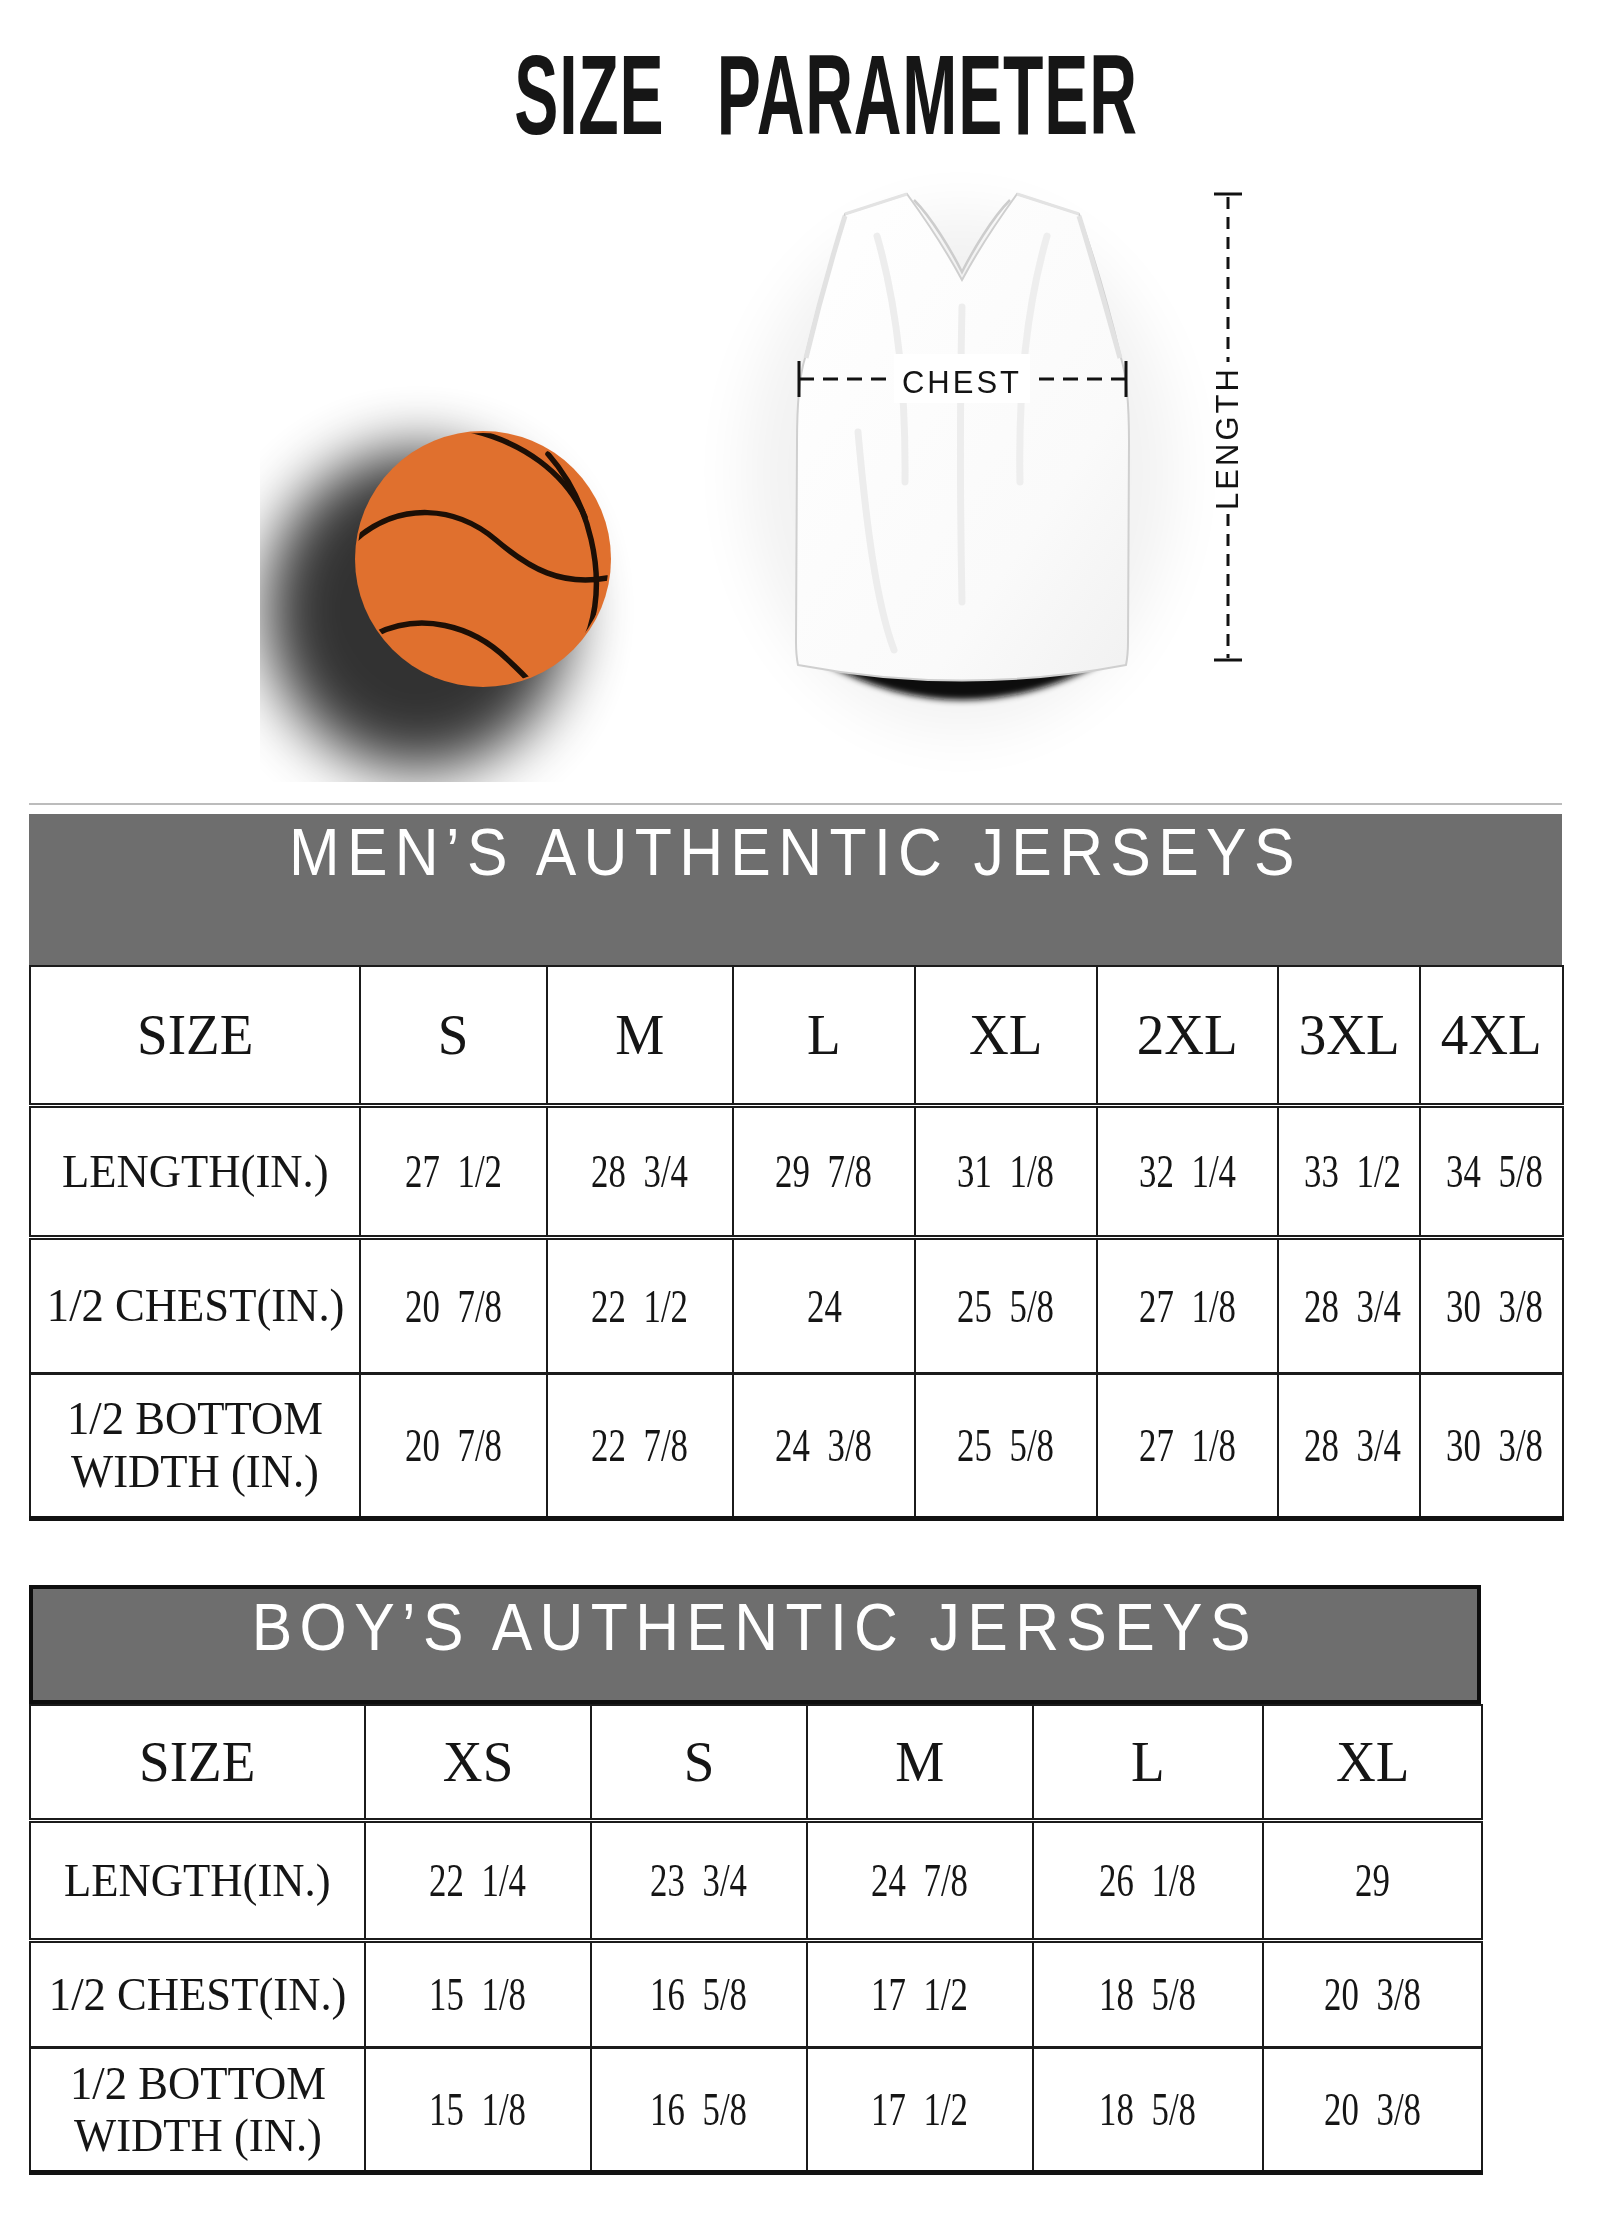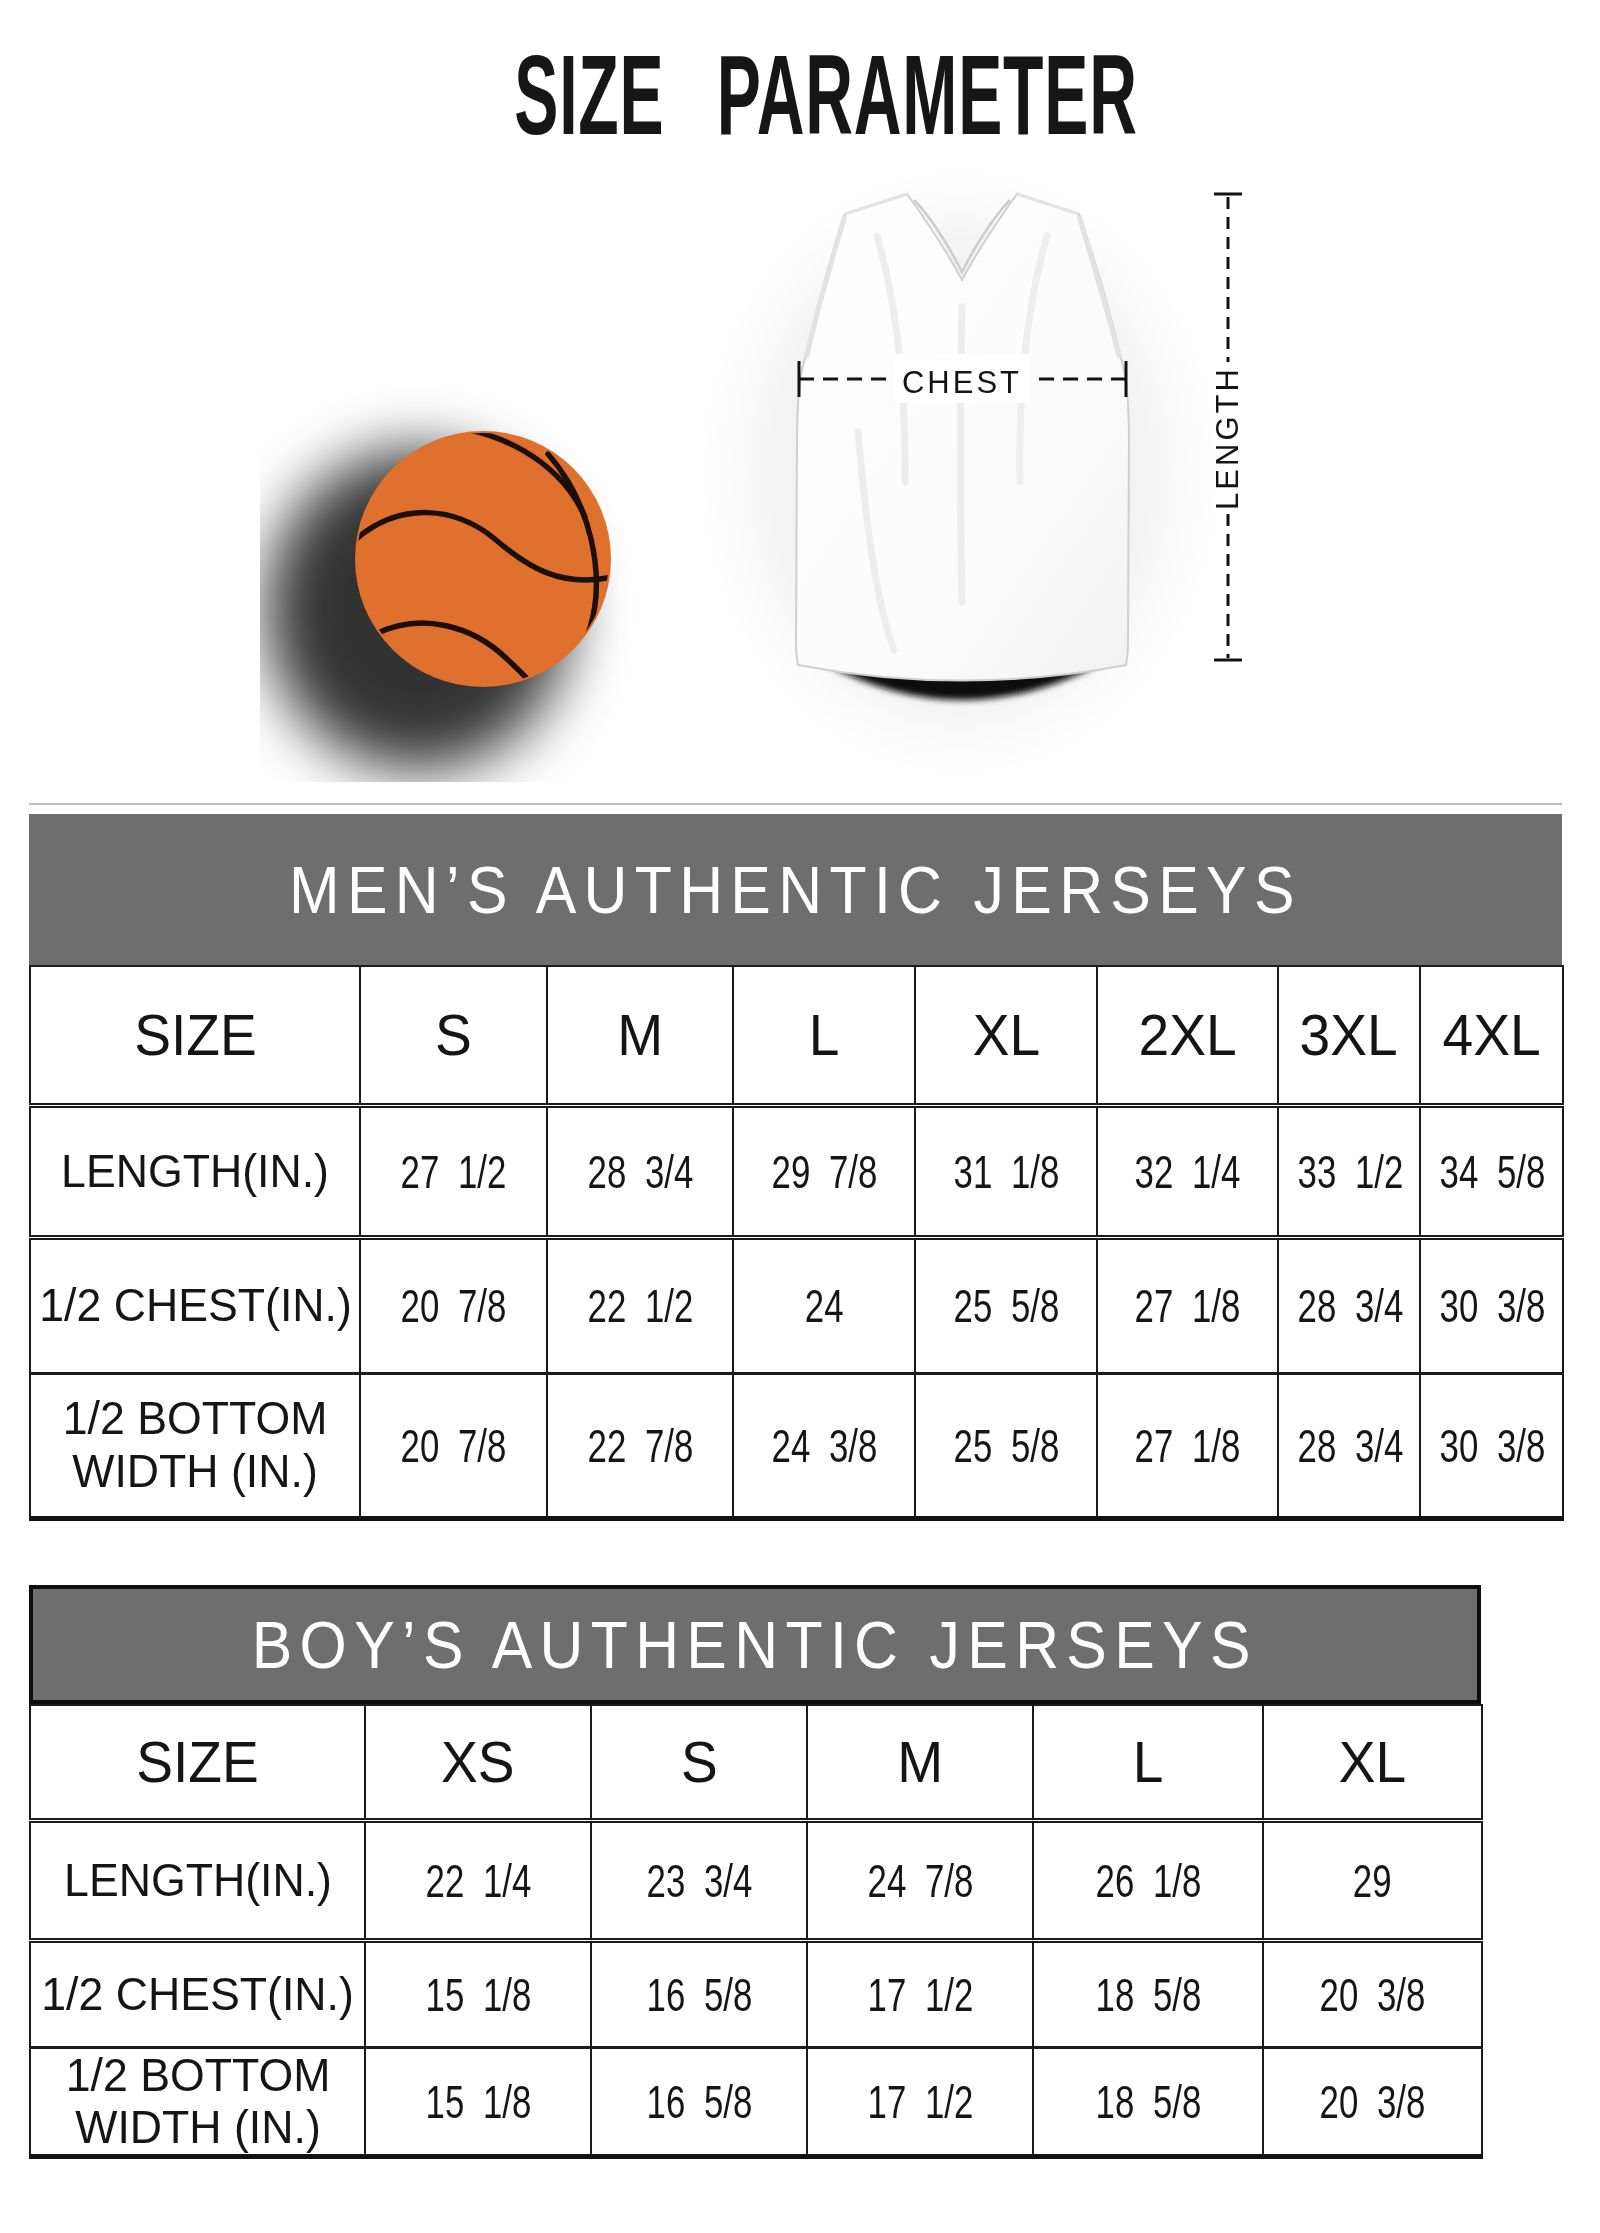--- a/index.html
+++ b/index.html
@@ -15,35 +15,35 @@
 
   
   .hero{position:absolute;left:260px;top:160px;width:1030px;height:610px;}
   .hero text{font-family:"Liberation Sans",sans-serif;fill:#141414;}
 
   
   .rule-top{position:absolute;left:29px;top:791px;width:1533px;height:2px;background:#bcbcbc;}
 
   
   .tbl{position:absolute;background:#fff;}
-  .band{display:flex;align-items:center;justify-content:center;background:#6e6e6e;}
+  .band{display:flex;align-items:flex-start;justify-content:center;background:#6e6e6e;}
   .band span{
     color:#ffffff;font-size:66px;letter-spacing:8px;white-space:nowrap;
     display:inline-block;transform:scaleX(0.92);
   }
   .men{left:29px;top:802px;width:1533px;}
   .men .band{height:151px;}
   .boys{left:29px;top:1573px;width:1452px;}
   .boys .band{height:119px;border:4px solid #0e0e0e;box-sizing:border-box;}
 
   table.grid{border-collapse:collapse;table-layout:fixed;background:#fff;
     border:2px solid #1b1b1b;border-bottom:5px solid #121212;}
   .men table.grid{width:1533px;}
   .boys table.grid{width:1452px;}
-  table.grid td{padding:0;text-align:center;vertical-align:middle;border-left:2px solid #1b1b1b;overflow:hidden;}
+  table.grid td{padding:8px;text-align:center;vertical-align:middle;border-left:2px solid #1b1b1b;overflow:hidden;font-family:Liberation Serif, serif;}
   table.grid td:first-child{border-left:none;}
   tr.r-size td{border-bottom:5px double #1b1b1b;}
   tr.r-len  td{border-bottom:5px double #1b1b1b;}
   tr.r-chest td{border-bottom:3px solid #1b1b1b;margin-top:44px;}
   .men tr.r-size{height:139px}.men tr.r-len{height:132px}.men tr.r-chest{height:136px}.men tr.r-bot{height:145px}
   .boys tr.r-size{height:115px}.boys tr.r-len{height:120px}.boys tr.r-chest{height:107px}.boys tr.r-bot{height:108px}
 
   .hd{display:inline-block;transform:scaleX(0.95);font-size:58px;white-space:nowrap;color:#151515;}
   .lbl{display:inline-block;transform:scaleX(0.95);font-size:47px;white-space:nowrap;color:#151515;line-height:1.12;}
   .val{display:inline-block;transform:scaleX(0.74);font-size:47px;white-space:nowrap;color:#151515;word-spacing:0.26em;}

